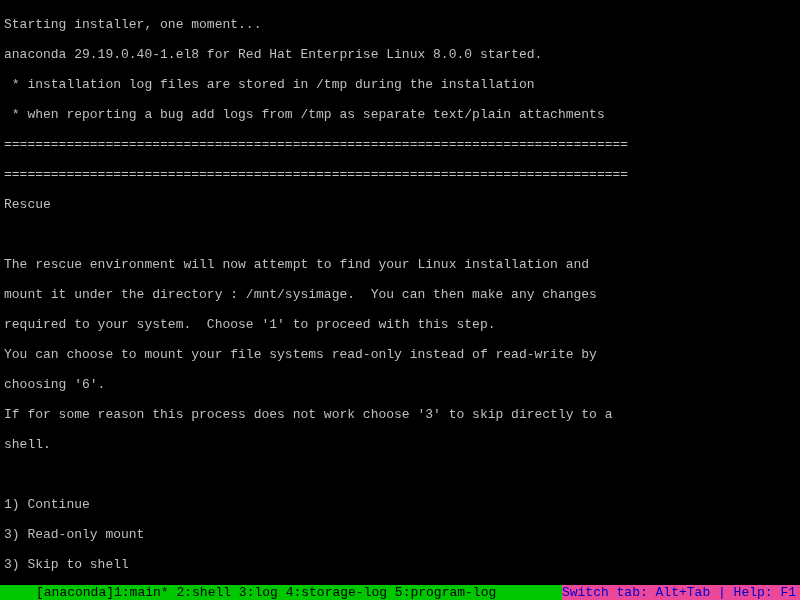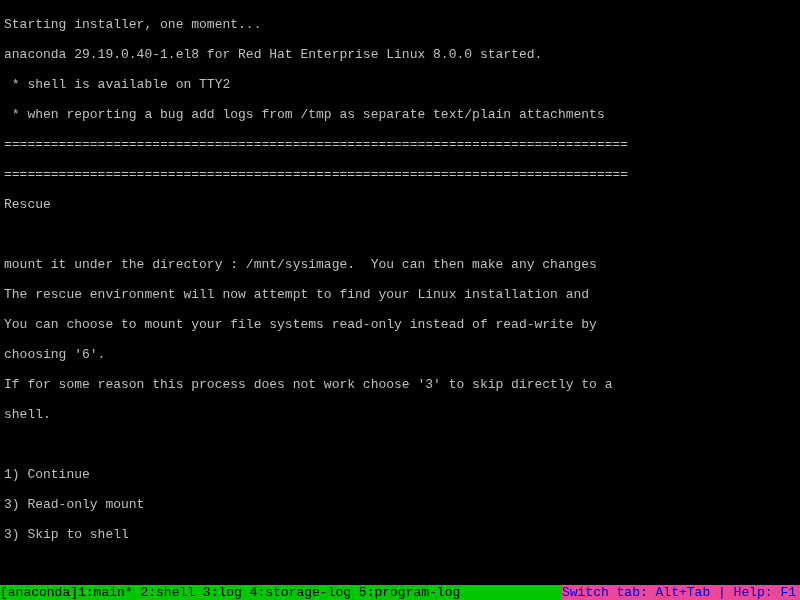--- a/index.html
+++ b/index.html
@@ -32,20 +32,21 @@
     left: 0;
     width: 100%;
     font-size: 13px;
     line-height: 15px;
     height: 15px;
   }
   .status-left {
     background: #00c800;
     color: #000000;
     display: inline-block;
+    padding-left: 36px;
   }
   .status-right {
     background: #ec4899;
     color: #0000d0;
     float: right;
     display: inline-block;
     padding-right: 4px;
   }
   .status-fill {
     background: #00c800;
@@ -53,28 +54,29 @@
     left:0; right:0; bottom:0; height:15px;
     z-index:-1;
   }
 </style>
 </head>
 <body>
 
 <div class="terminal">
 <span class="line">Starting installer, one moment...</span>
 <span class="line">anaconda 29.19.0.40-1.el8 for Red Hat Enterprise Linux 8.0.0 started.</span>
-<span class="line"> * shell is available on TTY2</span>
+<span class="line"> * installation log files are stored in /tmp during the installation</span>
 <span class="line"> * when reporting a bug add logs from /tmp as separate text/plain attachments</span>
 <span class="line">================================================================================</span>
 <span class="line">================================================================================</span>
 <span class="line">Rescue</span>
 <span class="line"> </span>
+<span class="line">The rescue environment will now attempt to find your Linux installation and</span>
 <span class="line">mount it under the directory : /mnt/sysimage.  You can then make any changes</span>
-<span class="line">The rescue environment will now attempt to find your Linux installation and</span>
+<span class="line">required to your system.  Choose '1' to proceed with this step.</span>
 <span class="line">You can choose to mount your file systems read-only instead of read-write by</span>
 <span class="line">choosing '6'.</span>
 <span class="line">If for some reason this process does not work choose '3' to skip directly to a</span>
 <span class="line">shell.</span>
 <span class="line"> </span>
 <span class="line">1) Continue</span>
 <span class="line">3) Read-only mount</span>
 <span class="line">3) Skip to shell</span>
 
 

